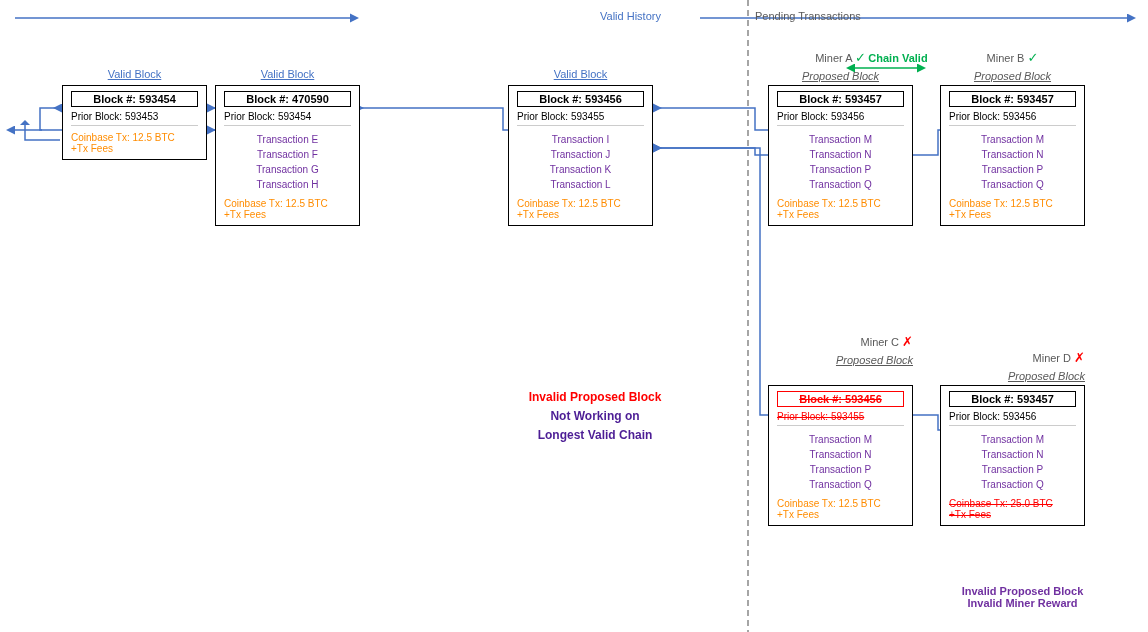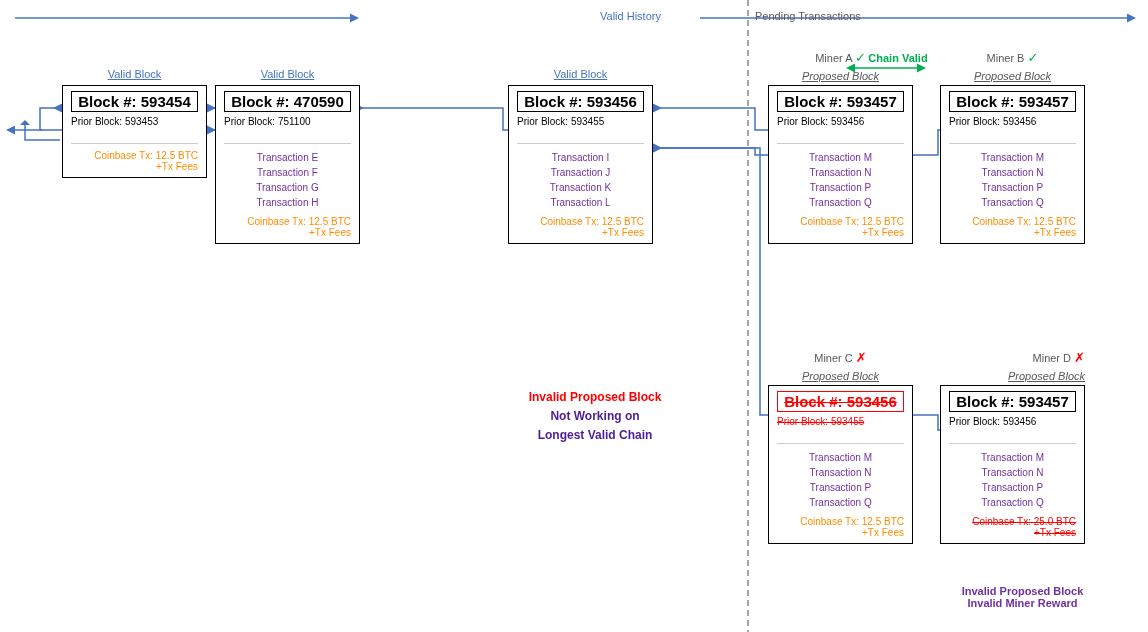--- a/index.html
+++ b/index.html
@@ -25,54 +25,54 @@
       border: 1.5px solid #000;
       background: #fff;
       padding: 5px 8px;
       width: 145px;
     }
 
     .block-number {
       border: 1.5px solid #000;
       text-align: center;
       font-weight: bold;
-      font-size: 15px;
+      font-size: 11px;
       margin-bottom: 4px;
       padding: 1px 0;
     }
 
     .block-number.strikethrough {
       text-decoration: line-through;
       color: red;
       border-color: red;
     }
 
     .prior-block {
       font-size: 10px;
       margin-bottom: 6px;
-      padding-bottom: 16px;
+      padding-bottom: 3px;
       border-bottom: 1px solid #ccc;
     }
     .prior-block.strikethrough {
       text-decoration: line-through;
       color: red;
     }
 
     .transactions {
       color: #7030A0;
       font-size: 10px;
       line-height: 1.5;
       margin-bottom: 6px;
       text-align: center;
     }
 
     .coinbase {
       color: #FF8C00;
       font-size: 10px;
-      text-align: right;
+      text-align: left;
     }
     .coinbase.strikethrough {
       text-decoration: line-through;
       color: red;
     }
 
     
     .arrows-svg {
       position: absolute;
       top: 0;
@@ -155,21 +155,21 @@
   <div style="position:absolute; top:68px; left:62px; color:#4472C4; font-size:11px; width:145px; text-align:center; text-decoration:underline;">Valid Block</div>
   <div class="block-card" style="top:85px; left:62px;">
     <div class="block-number">Block #: 593454</div>
     <div class="prior-block">Prior Block: 593453</div>
     <div class="coinbase">Coinbase Tx: 12.5 BTC<br>+Tx Fees</div>
   </div>
 
   <div style="position:absolute; top:68px; left:215px; color:#4472C4; font-size:11px; width:145px; text-align:center; text-decoration:underline;">Valid Block</div>
   <div class="block-card" style="top:85px; left:215px;">
     <div class="block-number">Block #: 470590</div>
-    <div class="prior-block">Prior Block: 751100</div>
+    <div class="prior-block">Prior Block: 593454</div>
     <div class="transactions">
       Transaction E<br>Transaction F<br>Transaction G<br>Transaction H
     </div>
     <div class="coinbase">Coinbase Tx: 12.5 BTC<br>+Tx Fees</div>
   </div>
 
   <div style="position:absolute; top:68px; left:508px; color:#4472C4; font-size:11px; width:145px; text-align:center; text-decoration:underline;">Valid Block</div>
   <div class="block-card" style="top:85px; left:508px;">
     <div class="block-number">Block #: 593456</div>
     <div class="prior-block">Prior Block: 593455</div>
@@ -200,21 +200,21 @@
     <div class="block-number">Block #: 593457</div>
     <div class="prior-block">Prior Block: 593456</div>
     <div class="transactions">
       Transaction M<br>Transaction N<br>Transaction P<br>Transaction Q
     </div>
     <div class="coinbase">Coinbase Tx: 12.5 BTC<br>+Tx Fees</div>
   </div>
 
   <div style="position:absolute; top:52px; left:848px; color:#00B050; font-weight:bold; font-size:11px; width:100px; text-align:center;">Chain Valid</div>
 
-  <div style="position:absolute; top:348px; left:768px; font-size:11px; width:145px; text-align:center; color:#595959; line-height:1.5;">
+  <div style="position:absolute; top:332px; left:768px; font-size:11px; width:145px; text-align:right; color:#595959; line-height:1.5;">
     Miner C <span class="crossmark">✗</span><br>
     <span class="proposed-label">Proposed Block</span>
   </div>
   <div class="block-card" style="top:385px; left:768px;">
     <div class="block-number strikethrough">Block #: 593456</div>
     <div class="prior-block strikethrough">Prior Block: 593455</div>
     <div class="transactions">
       Transaction M<br>Transaction N<br>Transaction P<br>Transaction Q
     </div>
     <div class="coinbase">Coinbase Tx: 12.5 BTC<br>+Tx Fees</div>

